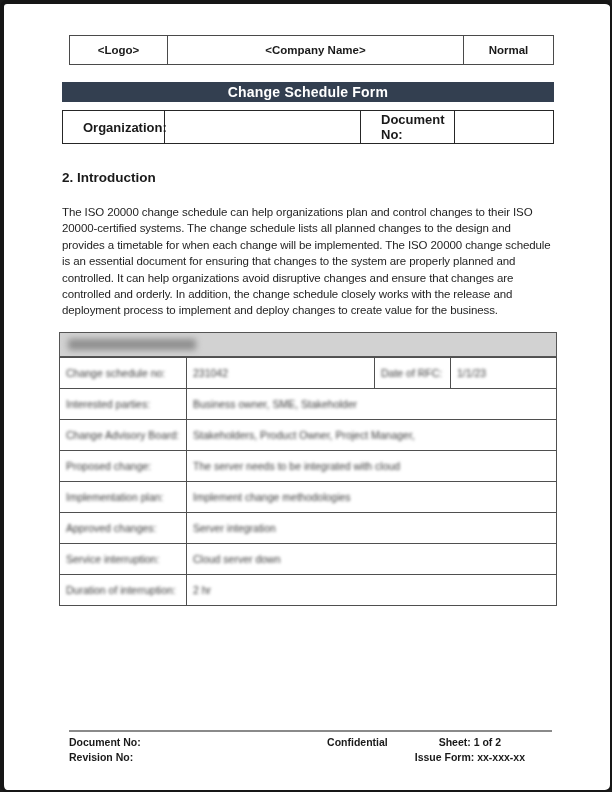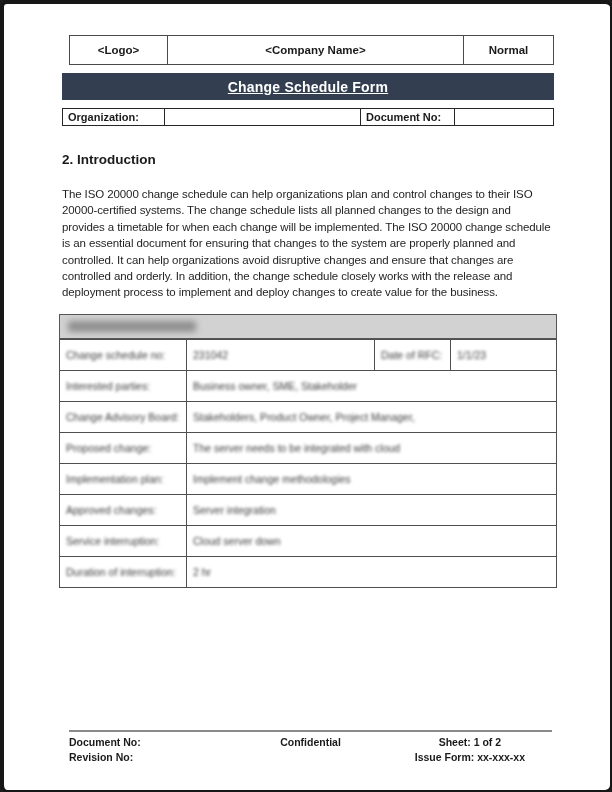--- a/index.html
+++ b/index.html
@@ -12,27 +12,27 @@
   }
   .content{padding:31px 56px 0 58px;}
   table{border-collapse:collapse;width:100%;table-layout:fixed;}
 
   
   .hdr-table{margin-left:7px;width:calc(100% - 7px);}
   .hdr-table td{border:1px solid #4a4a4a;height:26px;text-align:center;
     font-size:11.5px;font-weight:bold;vertical-align:middle;}
 
   
-  .banner{margin-top:8px;height:27px;display:flex;align-items:center;justify-content:center;text-decoration:underline;}
+  .banner{margin-top:17px;height:20px;display:flex;align-items:center;justify-content:center;}
   .banner span{font-size:14px;font-weight:bold;letter-spacing:.2px;}
 
   
   .info-table{margin-top:8px;}
-  .info-table td{border:1px solid #262626;height:14px;font-size:11px;
-    padding:1px 4px 1px 5px;vertical-align:middle;}
+  .info-table td{border:1px solid #262626;height:14px;font-size:13px;
+    padding:1px 4px 1px 20px;vertical-align:middle;}
   .info-table td.lbl{font-weight:bold;}
 
   
   .sec-heading{margin-top:26px;font-size:13.5px;font-weight:bold;}
   .sec-body{margin-top:19px;font-size:11.5px;line-height:16.4px;color:#1f1f1f;
     letter-spacing:-0.1px;}
 
   
   .sched-wrap{margin-top:13px;margin-left:-3px;margin-right:-3px;}
   .sched-head{height:25px;background:#d2d2d2;border:1px solid #555;
@@ -42,21 +42,21 @@
   .sched-table td{border:1px solid #4f4f4f;height:26px;font-size:10.5px;
     padding:2px 6px;vertical-align:middle;color:#3c3c3c;}
   .sched-table{border-top:none;}
   .blurred{filter:blur(1.4px);}
 
   
   .footer{position:absolute;left:65px;right:58px;top:726px;
     border-top:2px solid #8a8a8a;padding-top:3px;
     display:flex;font-size:10.5px;font-weight:bold;line-height:15px;}
   .footer .f-left{width:34%;}
-  .footer .f-center{width:32%;text-align:center;}
+  .footer .f-center{width:32%;text-align:right;}
   .footer .f-right{width:34%;text-align:center;}
 </style>
 </head>
 <body>
 
 <div class="page">
   <div class="content">
 
     <table class="hdr-table">
       <colgroup>

